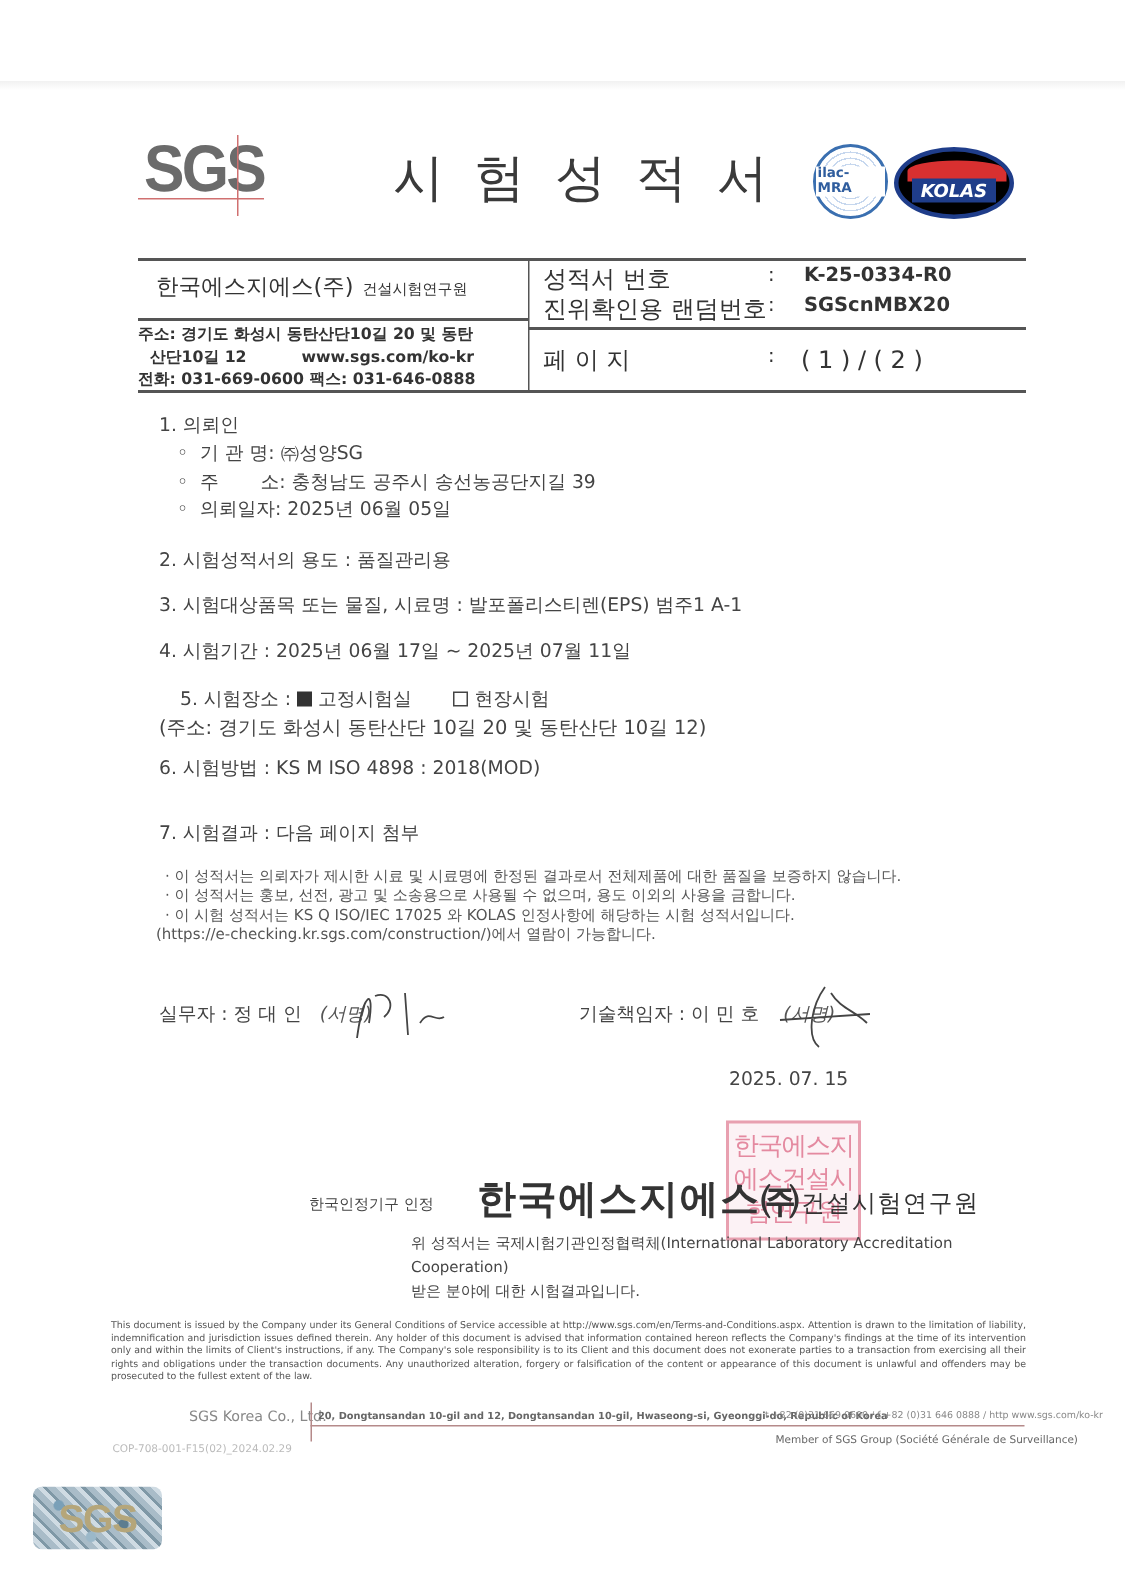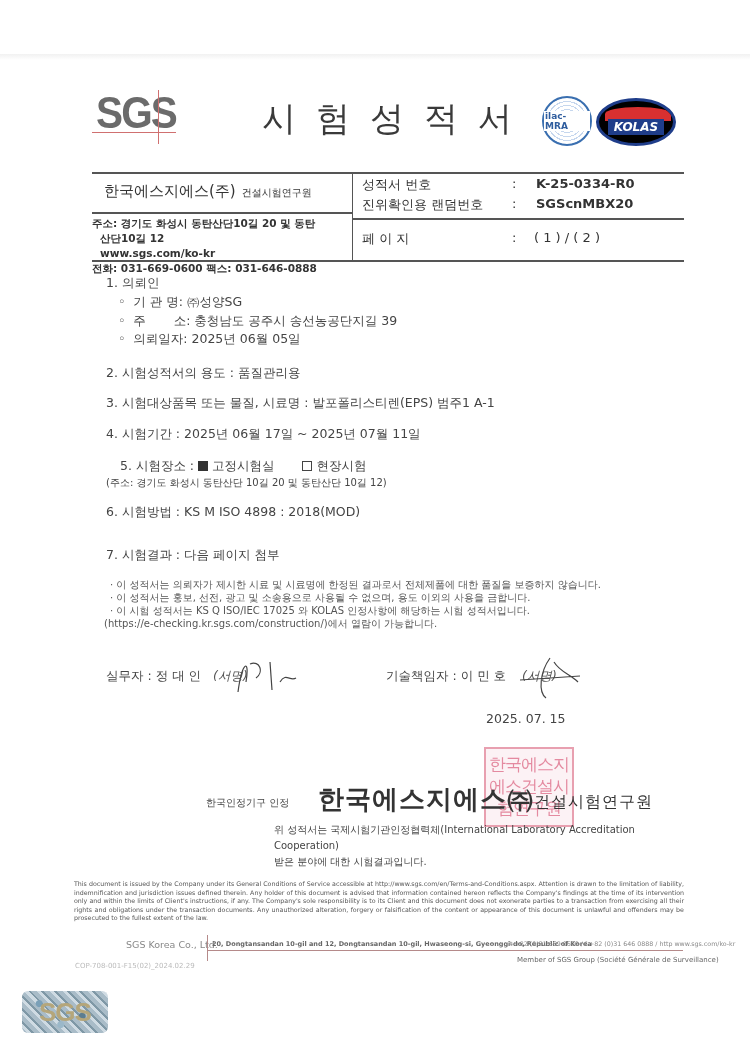--- a/index.html
+++ b/index.html
@@ -20,30 +20,30 @@
     .kolas::before { content:""; position:absolute; left:6px; top:6px; width:66px; height:14px; border-radius: 50% 50% 0 0; background:#d83030; }
     .kolas span { position: relative; font-size: 12px; font-weight: bold; font-style: italic; color: #fff; background:#1f3d8a; padding: 1px 6px; margin-top: 10px; }
 
     
     .hr { position: absolute; height: 2px; background: #555; }
     .vr { position: absolute; width: 1px; background: #555; }
 
     .company { left: 104px; top: 182px; font-size: 15px; color: #333; }
     .company small { font-size: 10px; margin-left: 6px; }
     .addr { left: 92px; top: 216px; font-size: 10.5px; line-height: 15px; color: #333; font-weight: bold; }
-    .addr .row2 { display: flex; justify-content: space-between; width: 224px; padding-left: 8px; flex-direction: column; }
+    .addr .row2 { display: flex; justify-content: space-between; width: 224px; padding-left: 8px; }
 
-    .meta-label { font-size: 13px; color: #333; }
+    .meta-label { font-size: 16px; color: #333; }
     .meta-colon { font-size: 13px; }
     .meta-val { font-size: 13px; font-weight: bold; color: #333; }
 
     
     .sec { font-size: 12.5px; color: #444; }
     .bullet { font-size: 12.5px; color: #444; }
-    .small-note { font-size: 10px; color: #444; }
+    .small-note { font-size: 13px; color: #444; }
 
     .notes { left: 110px; top: 578px; font-size: 10px; color: #555; line-height: 13px; }
     .notes .cont { margin-left: -6px; }
 
     .sig { font-size: 12.5px; color: #444; }
     .date { left: 486px; top: 711px; font-size: 12.5px; color: #444; }
 
     .stamp { left: 484px; top: 747px; width: 90px; height: 80px; border: 2px solid #e8a0b0; background: rgba(232,150,170,0.12); color: #e48aa0; font-size: 17px; line-height: 22px; text-align: center; padding-top: 4px; letter-spacing: -1px; }
 
     .kr-cert { left: 206px; top: 796px; font-size: 10px; color: #444; }

